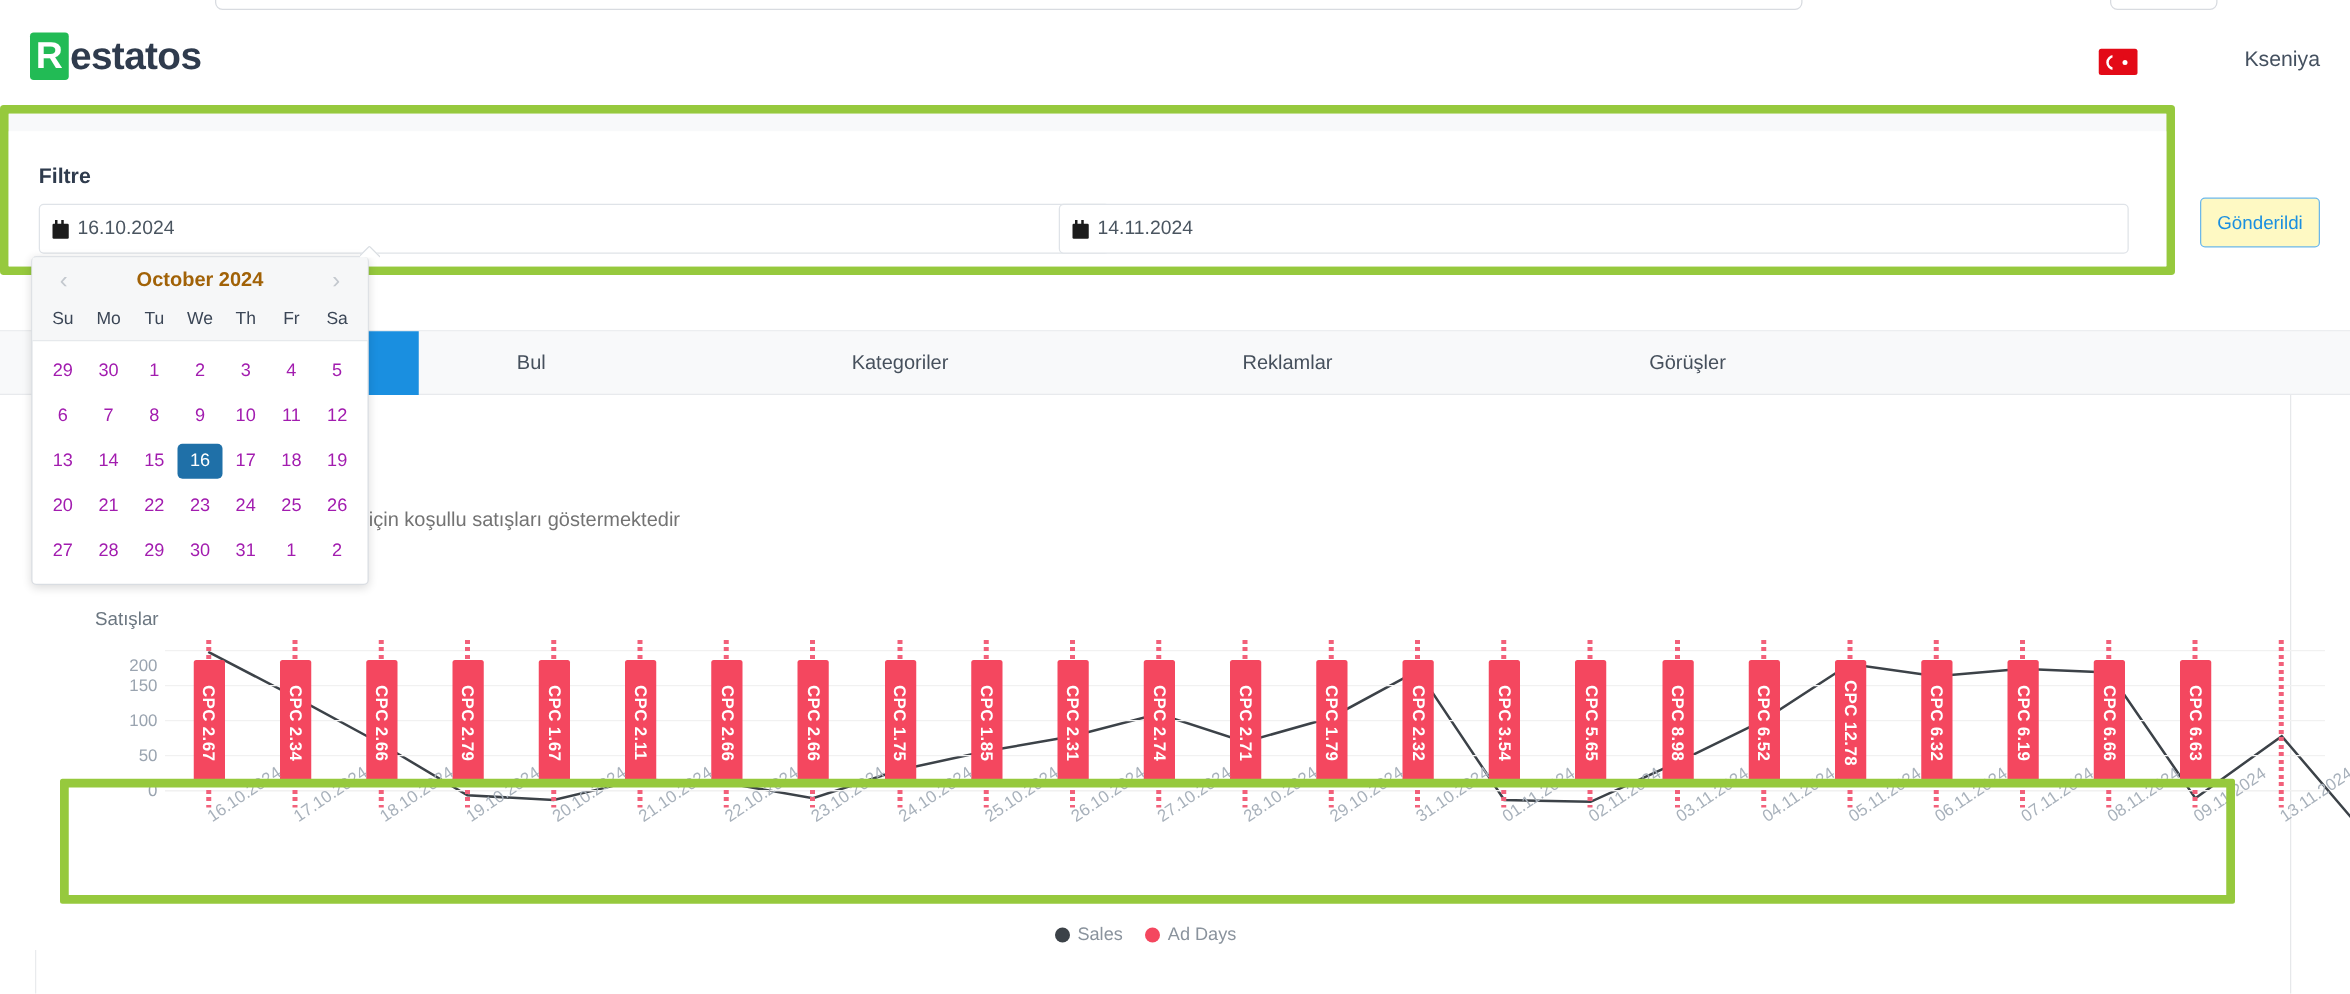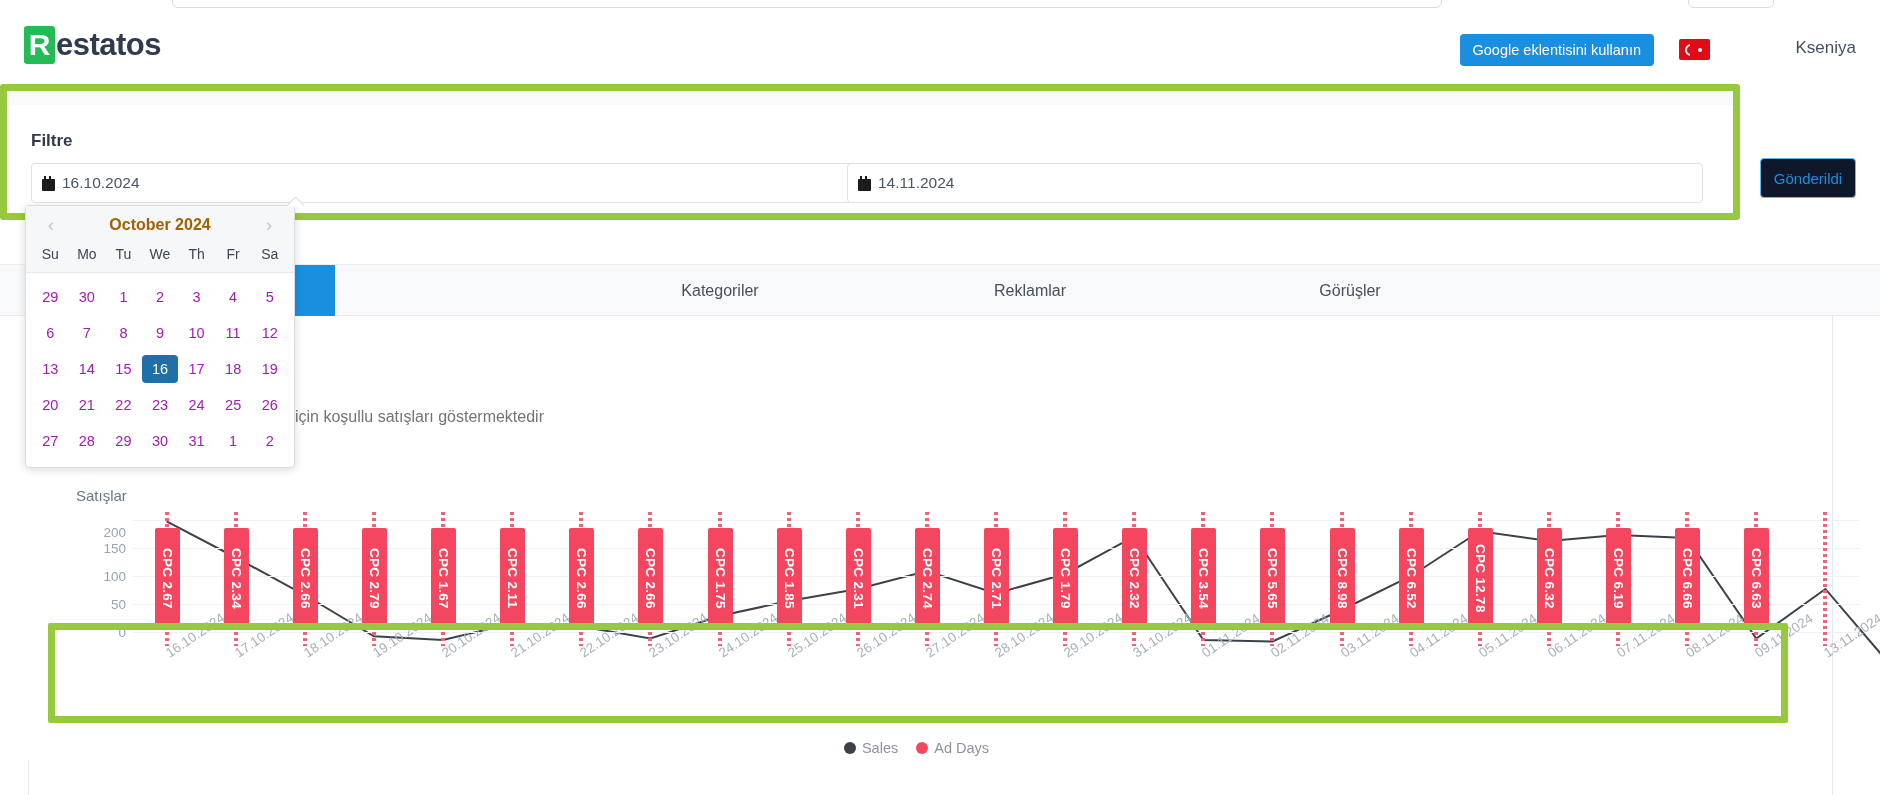--- a/index.html
+++ b/index.html
@@ -87,21 +87,21 @@
     content:""; position:absolute; left:0; top:3px; width:13px; height:12px;
     background:#1c1c1c; border-radius:1px;
   }
   .cal-icon::after {
     content:""; position:absolute; left:2px; top:0px; width:2px; height:5px;
     background:#1c1c1c; box-shadow:5px 0 0 #1c1c1c, 0px 0 0 #1c1c1c;
   }
   .date-value { font-size:15.5px; color:#4a5560; font-family:"Liberation Sans", sans-serif; }
   .btn-submit {
     position:absolute; left:1760px; top:158px; width:96px; height:40px;
-    background:#0f172a; border:1px solid #6cb8ea; border-radius:4px;
+    background:#fef9c3; border:1px solid #6cb8ea; border-radius:4px;
     color:#1a8fe0; font-size:15px; cursor:pointer;
     font-family:"Liberation Sans", sans-serif;
   }
 
   
   .datepicker {
     position:absolute; left:25px; top:205px; width:270px;
     background:#fff; border:1px solid #d9dde2; border-radius:4px;
     box-shadow:0 2px 8px rgba(0,0,0,.14); z-index:40;
     font-family:"Liberation Sans", sans-serif;
@@ -235,21 +235,20 @@
   <div class="top-strip">
     <div class="top-pill"></div>
     <div class="top-pill2"></div>
   </div>
 
   <div class="header">
     <div class="logo">
       <span class="logo-box">R</span>
       <span class="logo-text">estatos</span>
     </div>
-    <button class="btn-ext">Google eklentisini kullanın</button>
     <div class="flag">
       <div class="crescent"></div>
       <div class="crescent-mask"></div>
       <div class="star"></div>
     </div>
     <div class="username">Kseniya</div>
   </div>
 
   <div class="filter-outline">
     <div class="filter-inner">
@@ -325,20 +324,21 @@
       <div class="dp-day">29</div>
       <div class="dp-day">30</div>
       <div class="dp-day">31</div>
       <div class="dp-day">1</div>
       <div class="dp-day">2</div>
     </div>
   </div>
 
   <div class="tabs-row">
     <div class="tab-active"></div>
+    <div class="tab t1">Bul</div>
     <div class="tab t2">Kategoriler</div>
     <div class="tab t3">Reklamlar</div>
     <div class="tab t4">Görüşler</div>
   </div>
 
   <div class="content-card"></div>
   <div class="desc-text">için koşullu satışları göstermektedir</div>
 
   <div class="chart-title">Satışlar</div>
 

